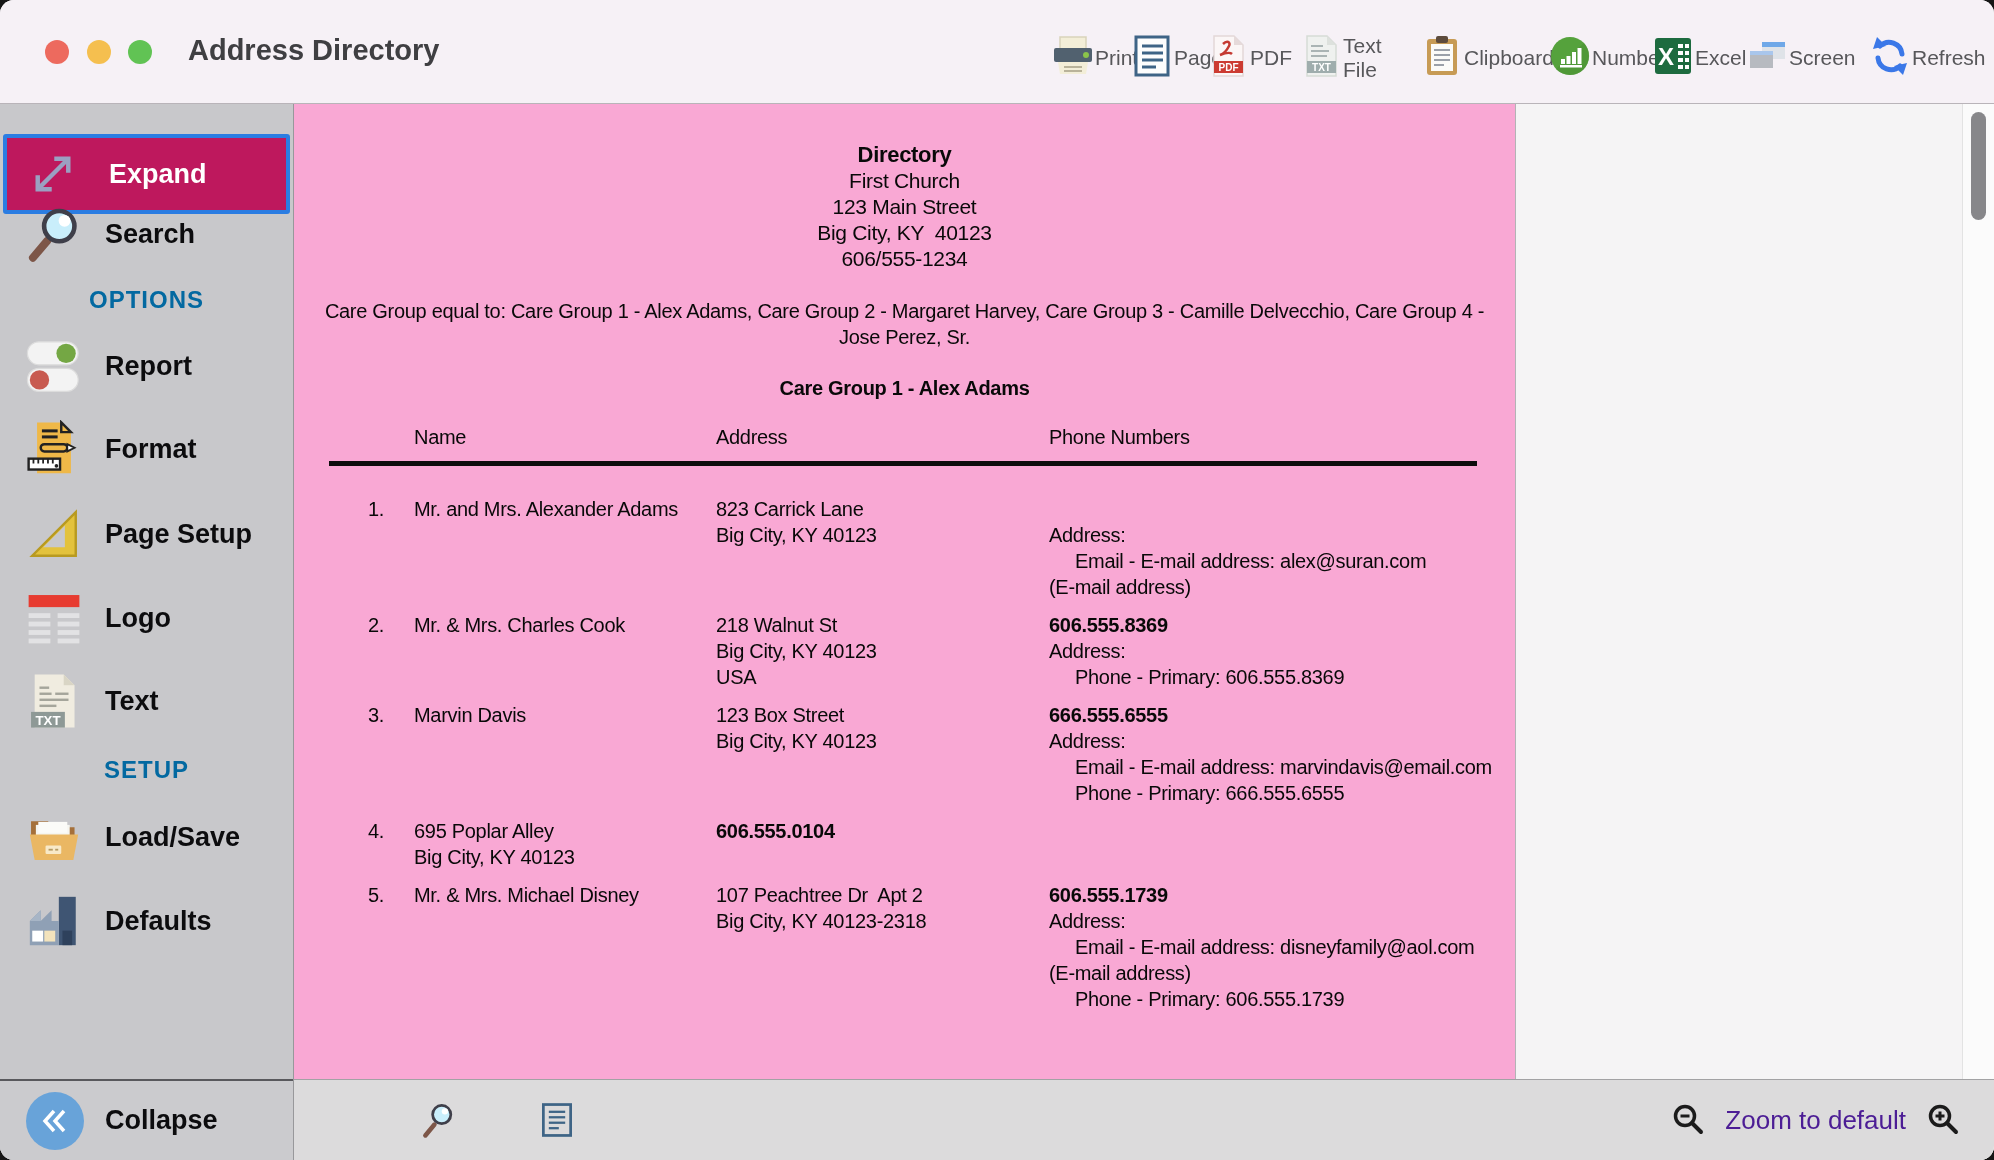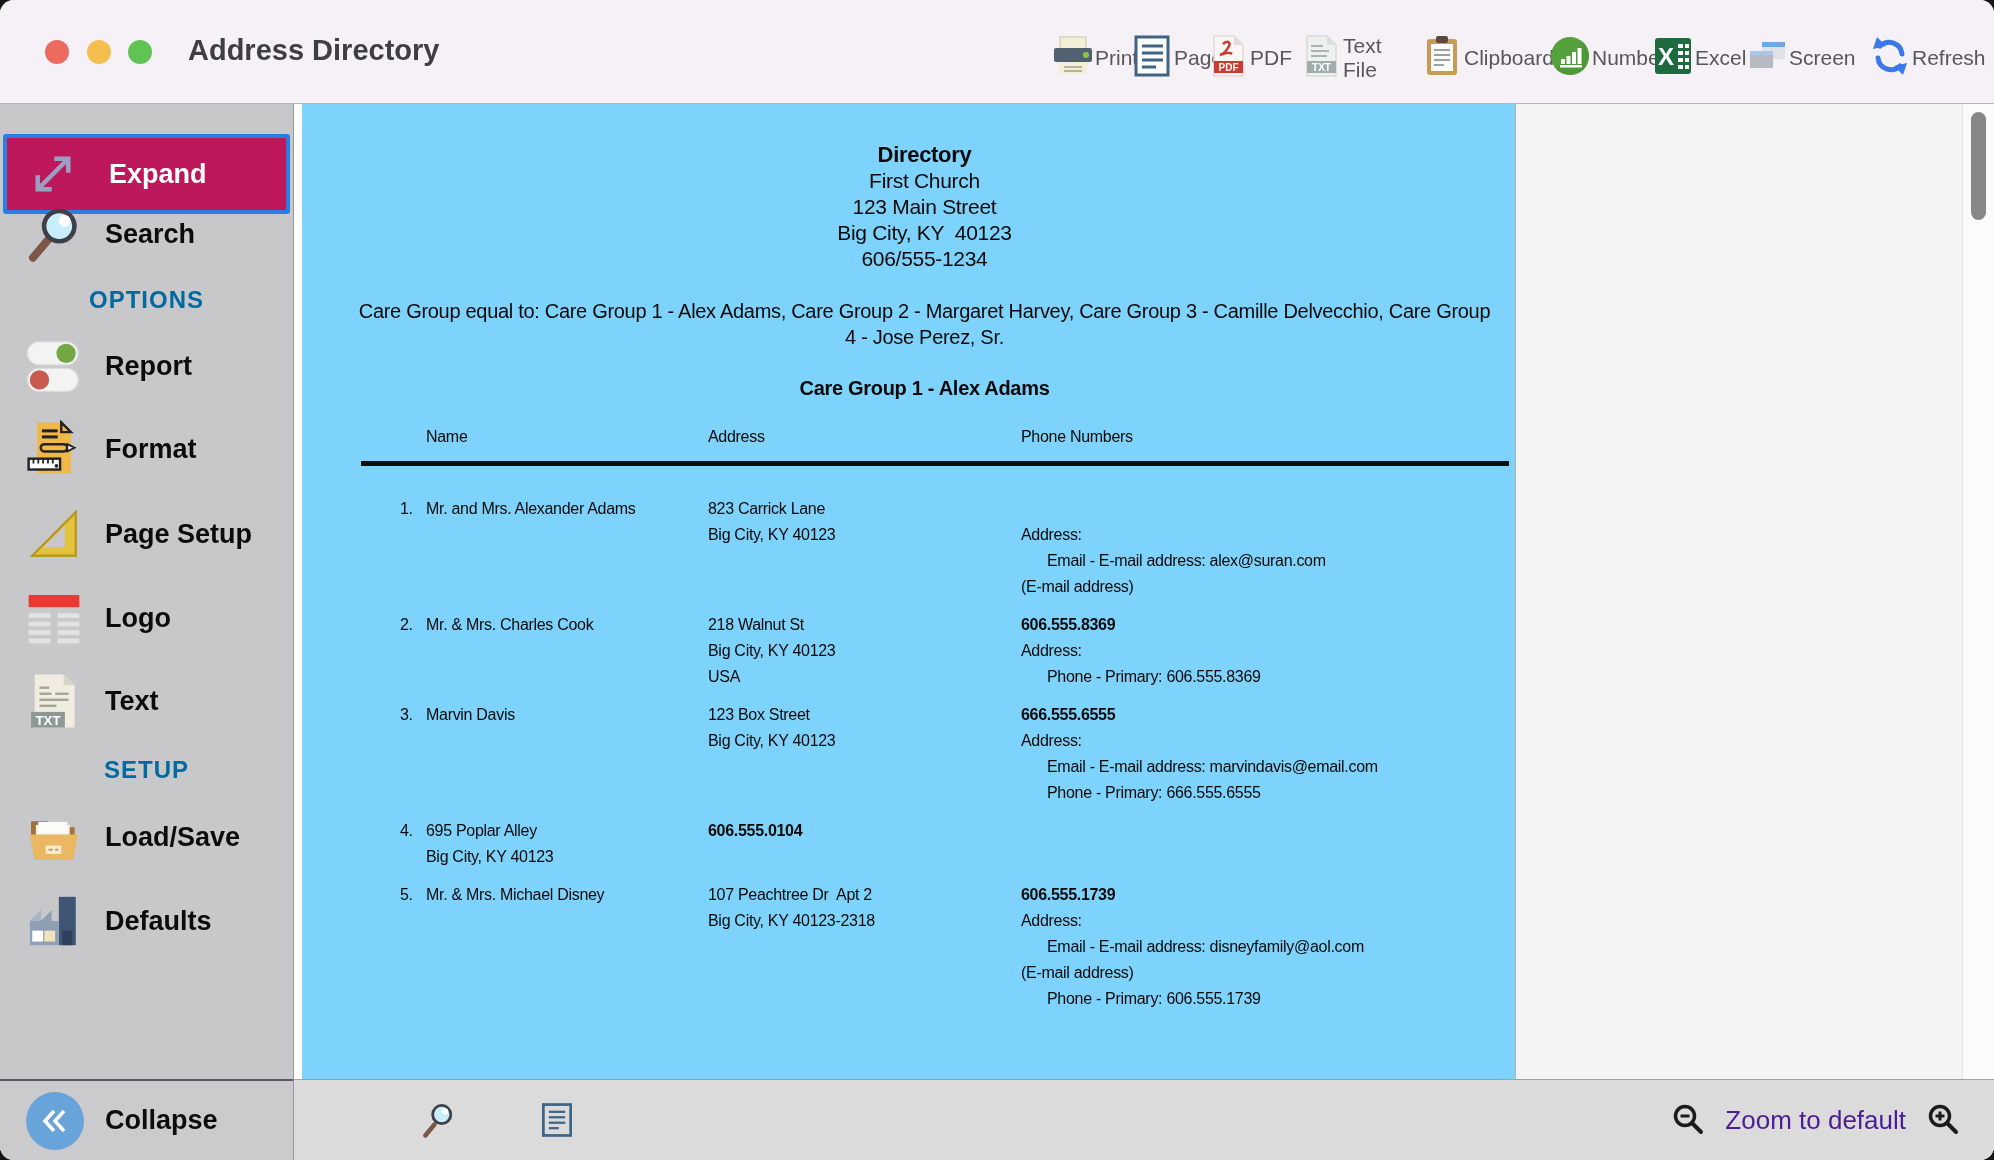--- a/index.html
+++ b/index.html
@@ -27,40 +27,40 @@
 
   .expand-btn { position:absolute; left:3px; top:2px; width:287px; height:80px; background:#be185d; border:4px solid #2b7de2; border-radius:3px; display:flex; align-items:center;margin-top:28px; }
   .expand-btn .side-icon { left:14px; }
   .expand-btn .side-label { color:#ffffff; left:102px; }
 
   .collapse-row { position:absolute; left:0; top:975px; width:329px; height:81px; border-top:2px solid #59595d; display:flex; align-items:center; background:#cbcbce; }
   .collapse-circle { position:absolute; left:26px; width:58px; height:58px; border-radius:50%; background:#68a3d9; display:flex; align-items:center; justify-content:center; }
 
   
   .main { position:absolute; left:293px; top:104px; right:0; bottom:0; border-left:1.5px solid #98989b; background:#fff; }
-  .page { position:absolute; left:8px; top:0; width:1221px; bottom:81px; background:#7dd3fc; overflow:hidden;padding-left:24px; }
+  .page { position:absolute; left:0; top:0; width:1221px; bottom:81px; background:#f9a8d4; overflow:hidden; }
   .gutter { position:absolute; left:1221px; right:32px; top:0; bottom:81px; background:#f5f4f5; border-left:1.5px solid #b3b3b5; }
   .scroll-track { position:absolute; right:0; top:0; width:32px; bottom:81px; background:#fbfbfb; border-left:1px solid #e3e3e3; }
   .scroll-thumb { position:absolute; left:8px; top:8px; width:15px; height:108px; border-radius:8px; background:#87878a; }
 
   
   .statusbar { position:absolute; left:0; right:0; bottom:0; height:81px; background:#dcdbdc; border-top:1.5px solid #a2a2a4; display:flex; align-items:center; }
   .sb-icon { width:46px; height:46px; display:flex; align-items:center; justify-content:center; }
   .zoom-cluster { margin-left:auto; display:flex; align-items:center; gap:14px; padding-right:28px; }
   .zoom-label { font-size:26px; color:#4c1d95; }
 
   
   .doc { color:#090909; letter-spacing:-0.3px; }
   .doc-header { margin-top:38px; text-align:center; font-size:21px; line-height:26px; }
   .doc-header .t { font-size:22px; font-weight:bold; }
   .doc-header div { white-space:pre; }
   .doc-filter { margin:26px 30px 0 30px; text-align:center; font-size:20px; line-height:26px; }
   .doc-group { margin-top:27px; text-align:center; font-size:20px; font-weight:bold; }
 
-  .grid { display:grid; grid-template-columns:26px 282px 313px 1fr; padding-left:74px; font-size:16px; line-height:26px; }
+  .grid { display:grid; grid-template-columns:26px 282px 313px 1fr; padding-left:74px; font-size:20px; line-height:26px;gap:20px; }
   .thead { margin-top:24px; }
   .thead .hname { grid-column:2; }
   .rule { margin:11px 0 0 35px; width:1148px; height:5px; background:#0d0d0d; }
   .entries { margin-top:30px; }
   .entry { margin-bottom:12px; }
   .doc-line { white-space:pre; }
   .doc-line.b { font-weight:bold; }
   .doc-line.ind { padding-left:26px; }
 </style>
 </head>

